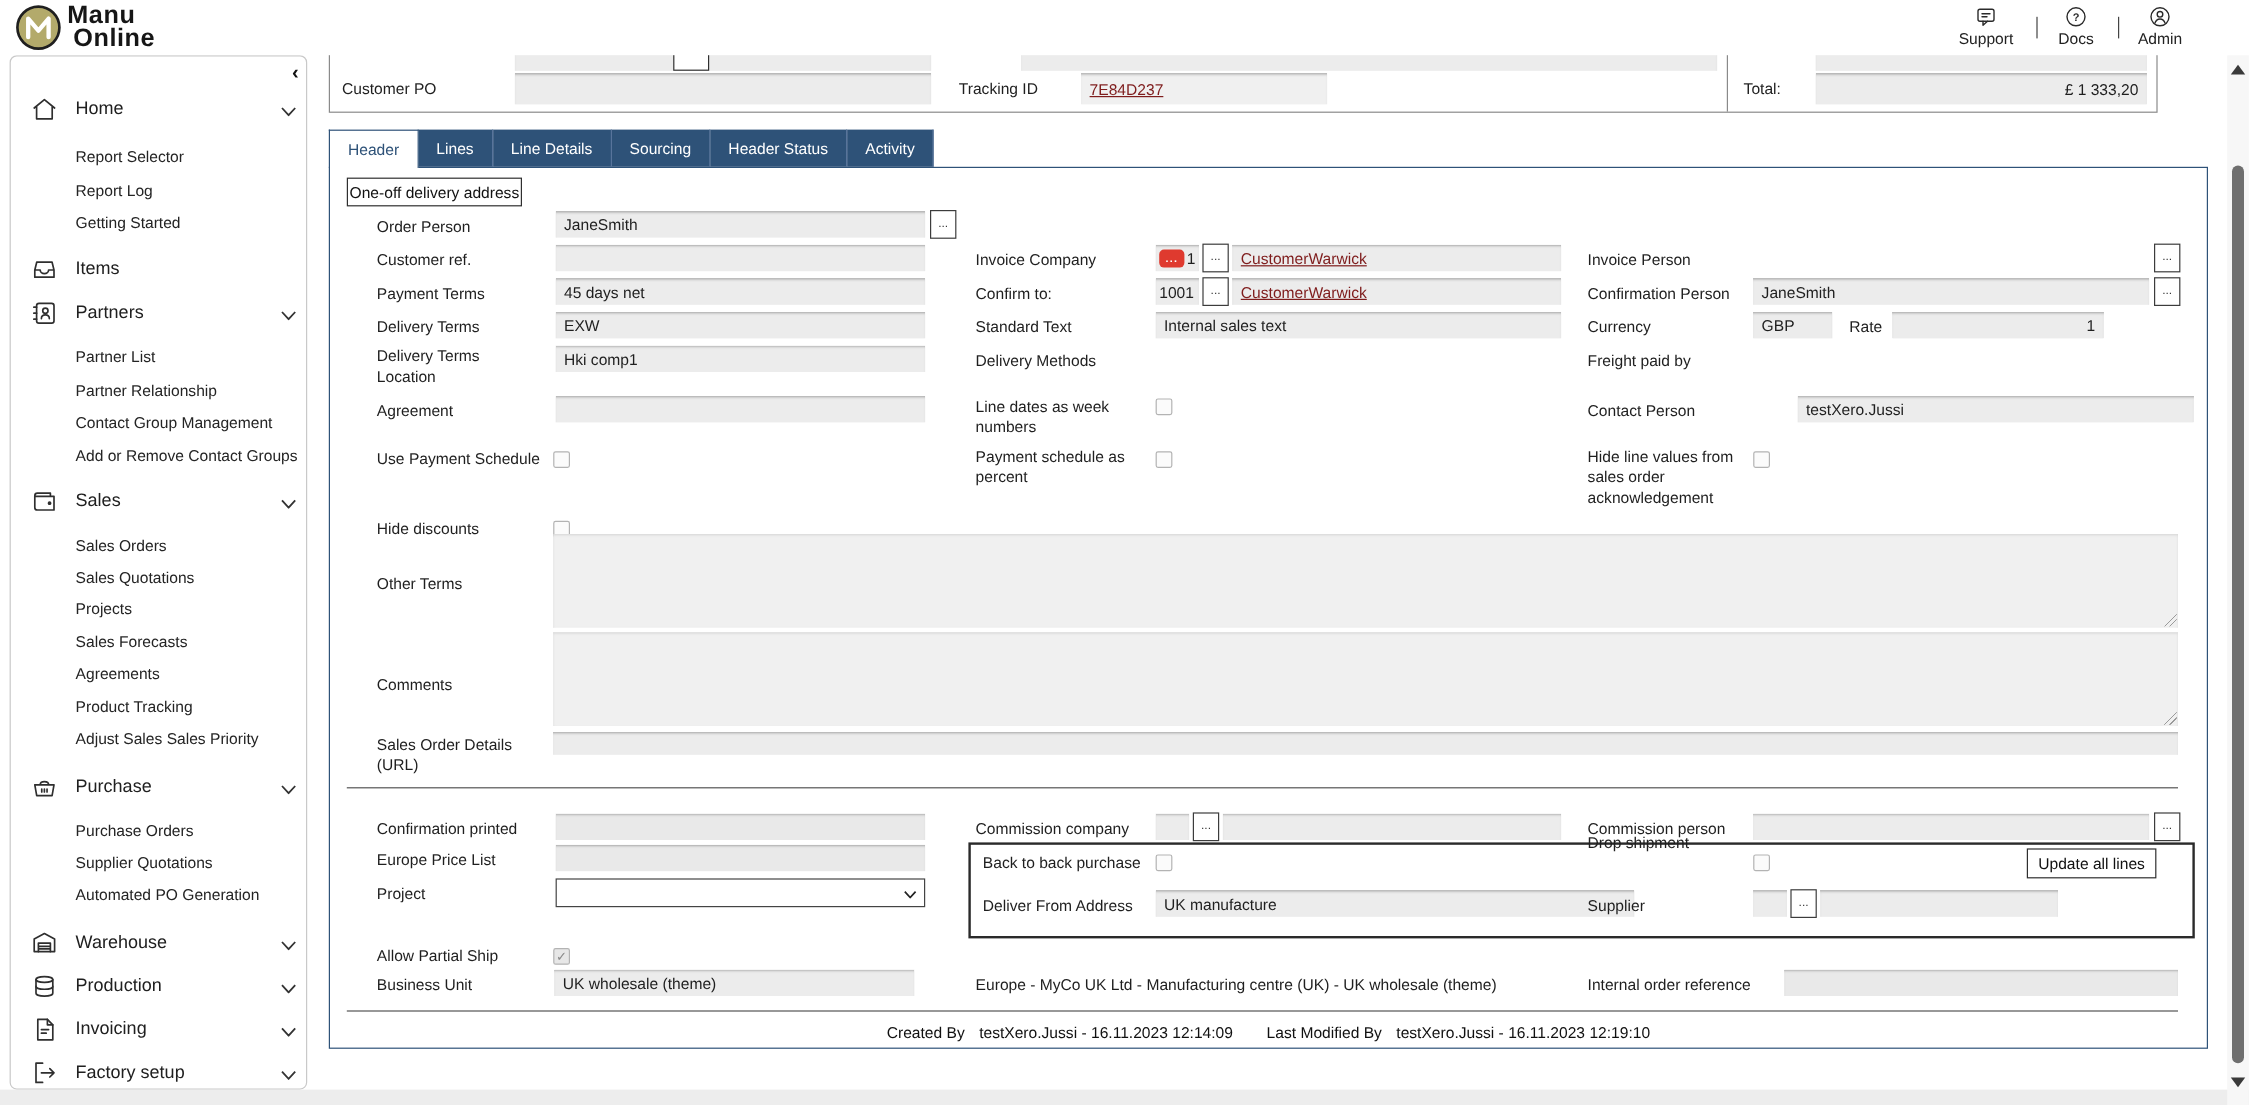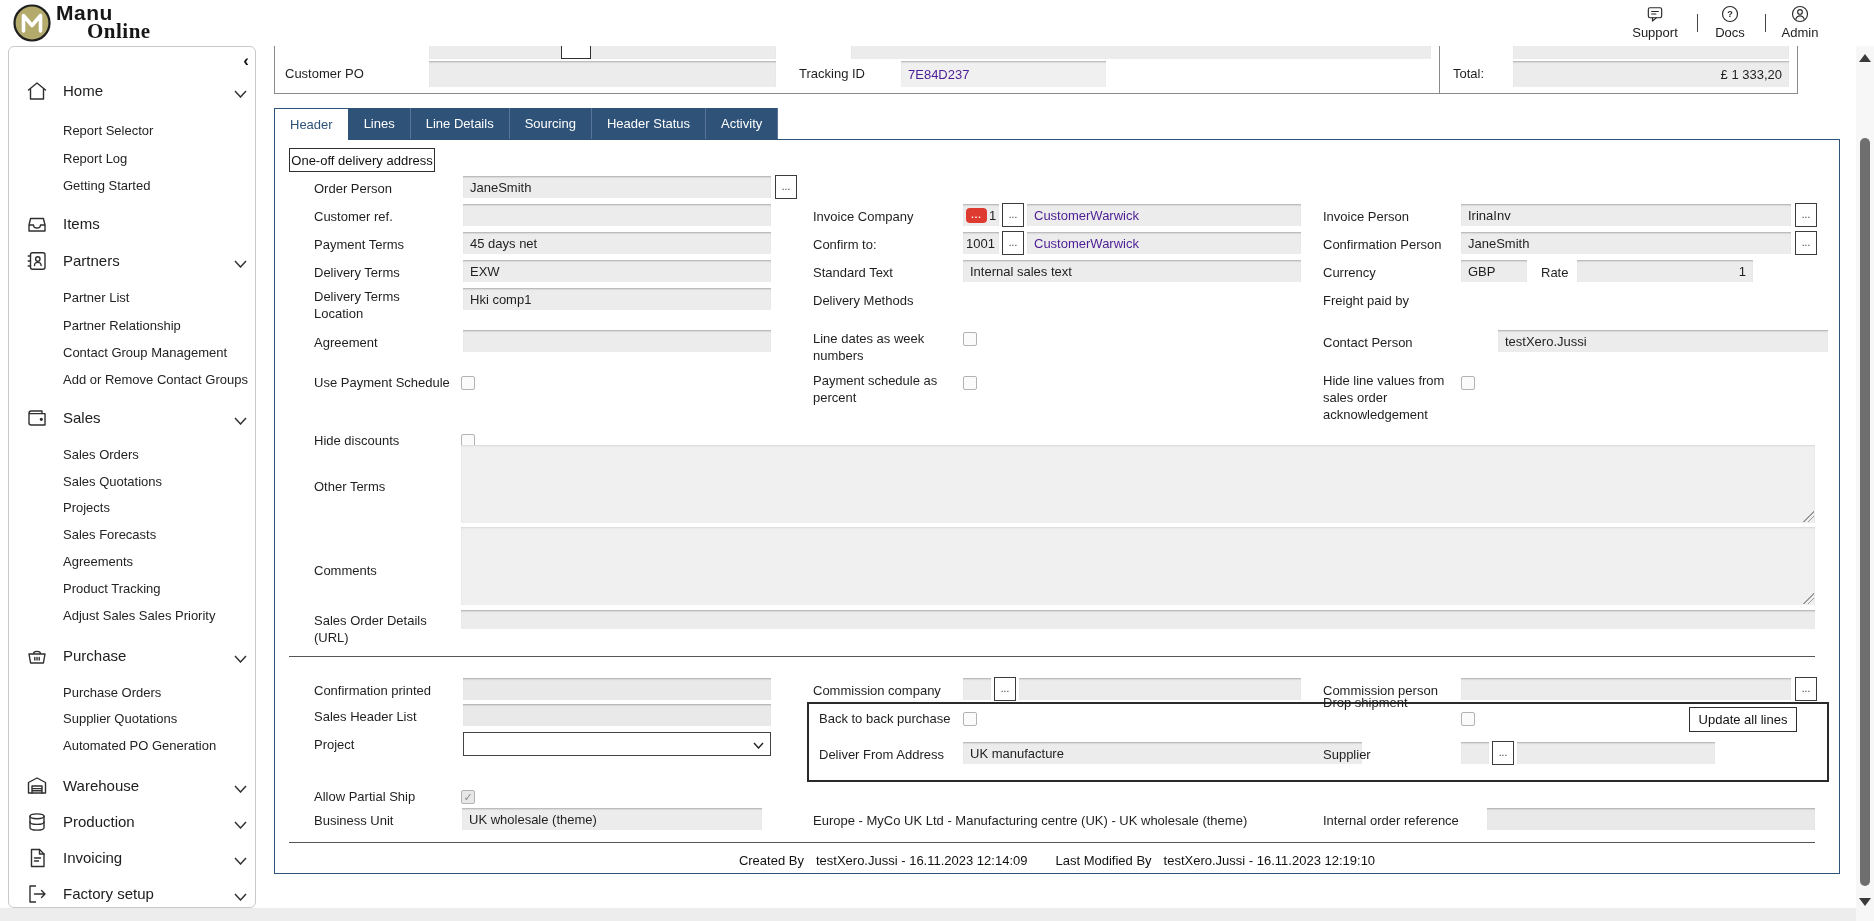--- a/index.html
+++ b/index.html
@@ -4,21 +4,21 @@
 <style>
   html,body{margin:0;padding:0;}
   body{width:1874px;height:921px;overflow:hidden;background:#fff;
        font-family:"Liberation Sans", sans-serif;color:#1f1f1f;position:relative;}
   #page{position:absolute;inset:0;}
   .abs{position:absolute;}
   
   #hdr{position:absolute;left:0;top:0;width:1874px;height:46px;background:#fff;z-index:30;}
   #logo{position:absolute;left:12px;top:3px;display:flex;align-items:flex-start;}
   #logo-text{margin-left:4px;font-weight:bold;font-size:21px;line-height:19px;color:#161616;letter-spacing:.5px;}
-  #logo-text .l2{display:block;margin-left:31px;font-family:Liberation Serif, serif;}
+  #logo-text .l2{display:block;margin-left:5px;}
   .hnav{position:absolute;top:4px;width:64px;text-align:center;font-size:13px;color:#222;cursor:pointer;}
   .hnav svg{display:block;margin:0 auto 1px auto;}
   .hdiv{position:absolute;top:14px;width:1px;height:18px;background:#444;}
   
   #side{position:absolute;left:8px;top:46px;width:248px;height:862px;background:#fff;
         border:1px solid #c9c9c9;border-radius:6px;box-sizing:border-box;z-index:5;}
   .side-sec{position:absolute;left:0;width:246px;height:24px;cursor:pointer;}
   .side-ico{position:absolute;left:16px;top:-1px;}
   .side-lbl{position:absolute;left:54px;top:2px;font-size:15px;color:#202020;}
   .side-chev{position:absolute;right:8px;top:4px;}
@@ -29,21 +29,21 @@
   .sb-arrow{position:absolute;left:3px;width:0;height:0;border-left:6px solid transparent;border-right:6px solid transparent;}
   #sb-up{top:8px;border-bottom:8px solid #3a3a3a;}
   #sb-dn{top:852px;border-top:8px solid #3a3a3a;}
   #sb-thumb{position:absolute;left:4px;top:92px;width:10px;height:748px;background:#6f6f6f;border-radius:5px;}
   
   #topbox{position:absolute;left:274px;top:18px;width:1524px;height:76px;border:1px solid #8a8a8a;box-sizing:border-box;z-index:1;background:#fff;}
   .fld{position:absolute;background:#ececec;box-shadow:inset 0 2px 2px -1px rgba(0,0,0,.28);
        font-size:13px;color:#1f1f1f;display:flex;align-items:center;padding:0 7px;height:22px;box-sizing:border-box;white-space:nowrap;overflow:hidden;}
   .fld.rt{justify-content:flex-end;}
   .lbl{position:absolute;font-size:13px;color:#1f1f1f;line-height:17px;}
-  .link{color:#4c1d95;cursor:pointer;}
+  .link{color:#7f1d1d;text-decoration:underline;cursor:pointer;}
   .btn-dots{position:absolute;width:22px;height:24px;background:#fff;border:1px solid #3c3c3c;box-sizing:border-box;
             font-size:10px;color:#333;display:flex;align-items:center;justify-content:center;cursor:pointer;line-height:8px;}
   .cb{position:absolute;width:14px;height:14px;border:1px solid #b3b3b3;background:#fbfbfb;border-radius:2px;box-sizing:border-box;
       display:flex;align-items:center;justify-content:center;font-size:11px;color:#8a8a8a;cursor:pointer;}
   .cb.dis{background:#e7e7e7;}
   
   #tabs{position:absolute;left:274px;top:108px;height:32px;display:flex;z-index:3;}
   .tab{height:31px;padding:0 15px;display:flex;align-items:center;font-size:13px;color:#fff;
        background:#2e5278;border-right:1px solid #58749b;cursor:pointer;}
   .tab.active{background:#fff;color:#2e5278;border:1px solid #2e5278;border-bottom:none;height:32px;box-sizing:border-box;font-weight:normal;}
@@ -119,23 +119,20 @@
     <div class="fld" style="left:688px;top:64px;width:36px;padding:0 3px">
       <span class="badge">...</span>
         <span>1</span>
     </div>
     <div class="btn-dots" style="left:727px;top:63px">...</div>
     <div class="fld" style="left:752px;top:64px;width:274px">
       <a class="link">CustomerWarwick</a>
     </div>
 
     <div class="lbl" style="left:1048px;top:68px">Invoice Person</div>
-    <div class="fld" style="left:1186px;top:64px;width:330px">
-        <span>IrinaInv</span>
-      </div>
     <div class="btn-dots" style="left:1520px;top:63px">...</div>
 
     <div class="lbl" style="left:39px;top:96px">Payment Terms</div>
     <div class="fld" style="left:188px;top:92px;width:308px">
         <span>45 days net</span>
       </div>
 
     <div class="lbl" style="left:538px;top:96px">Confirm to:</div>
     <div class="fld" style="left:688px;top:92px;width:36px;padding:0 3px">
         <span>1001</span>
@@ -232,21 +229,21 @@
     <div class="fld" style="left:744px;top:538px;width:282px">
         <span></span>
       </div>
 
     <div class="lbl" style="left:1048px;top:542px">Commission person</div>
     <div class="fld" style="left:1186px;top:538px;width:330px">
         <span></span>
       </div>
     <div class="btn-dots" style="left:1520px;top:537px">...</div>
 
-    <div class="lbl" style="left:39px;top:568px">Sales Header List</div>
+    <div class="lbl" style="left:39px;top:568px">Europe Price List</div>
     <div class="fld" style="left:188px;top:564px;width:308px;background:#e9e9e9">
         <span></span>
       </div>
 
     <div class="lbl" style="left:39px;top:596px">Project</div>
     <div class="sel" style="left:188px;top:592px;width:308px">
       <span></span>
       <span><svg width="11" height="7" viewBox="0 0 11 7">
             <polyline points="1,1 5.5,6 10,1" fill="none" stroke="#222" stroke-width="1.4"></polyline>
           </svg></span>

